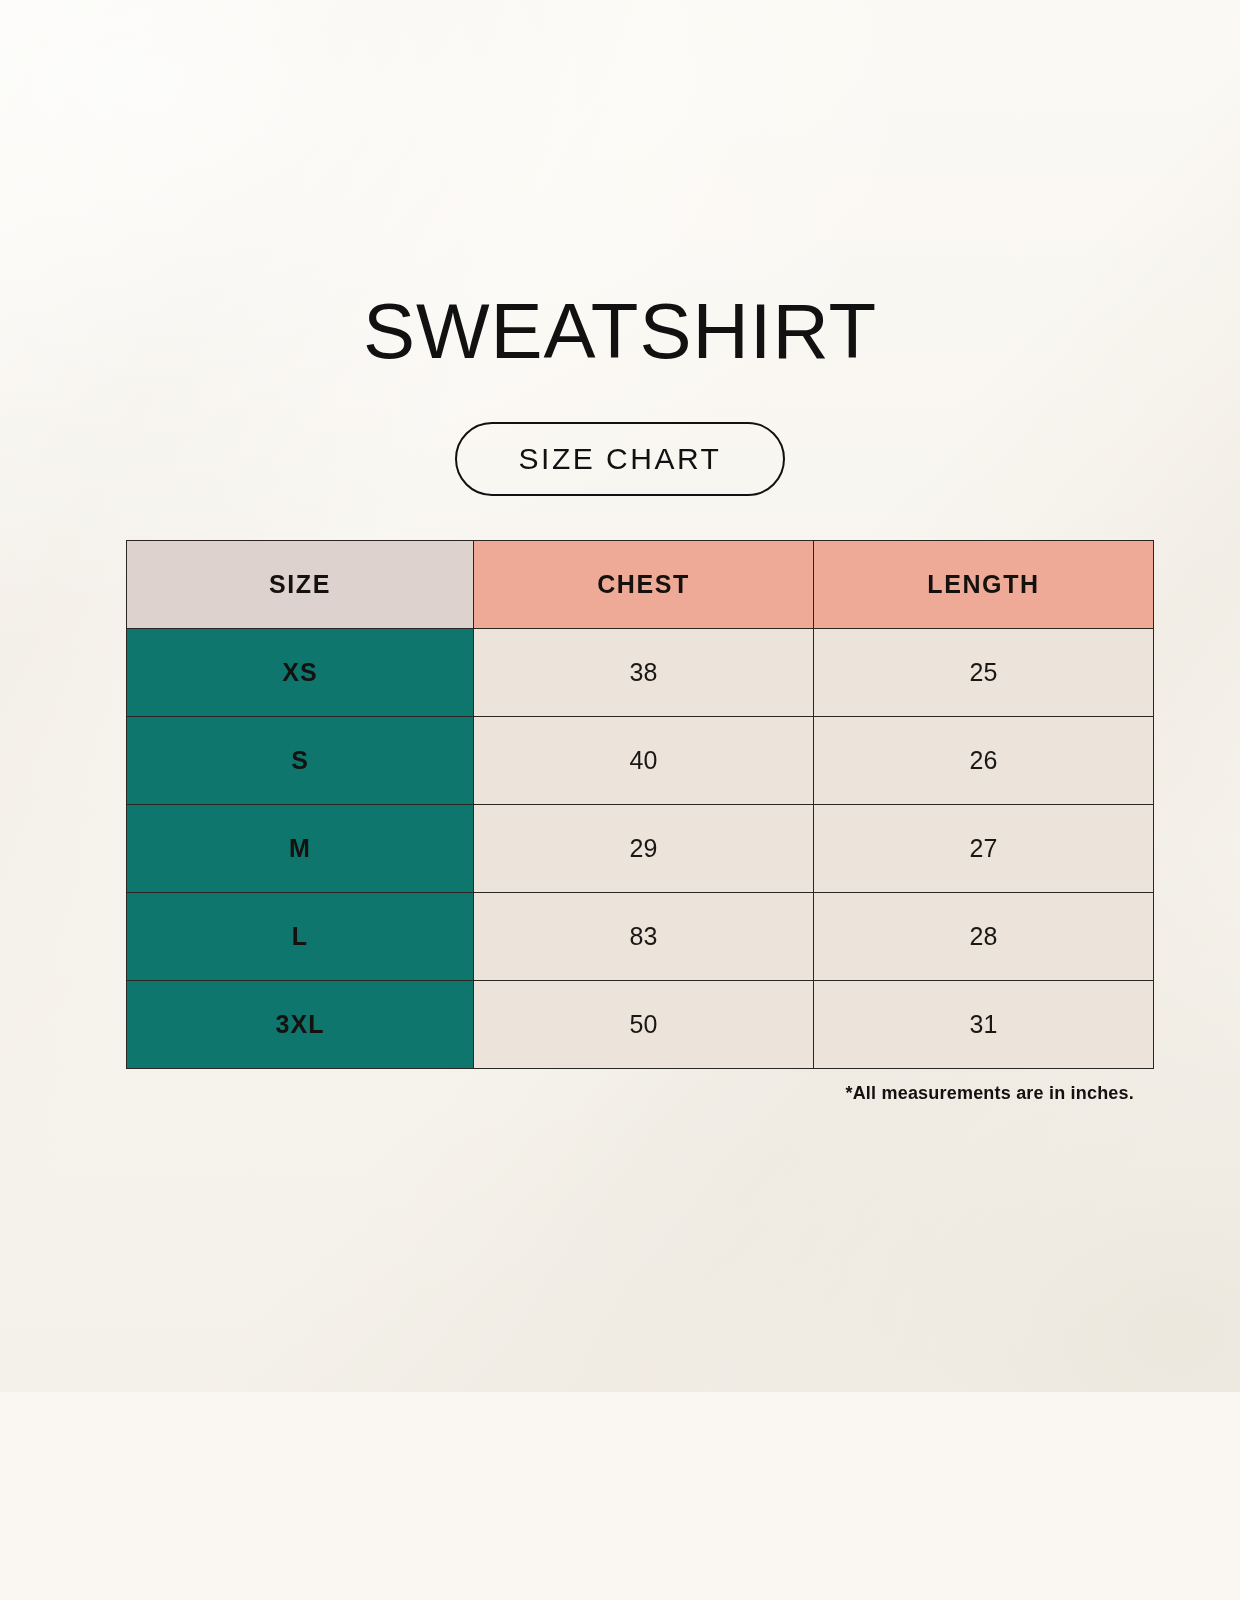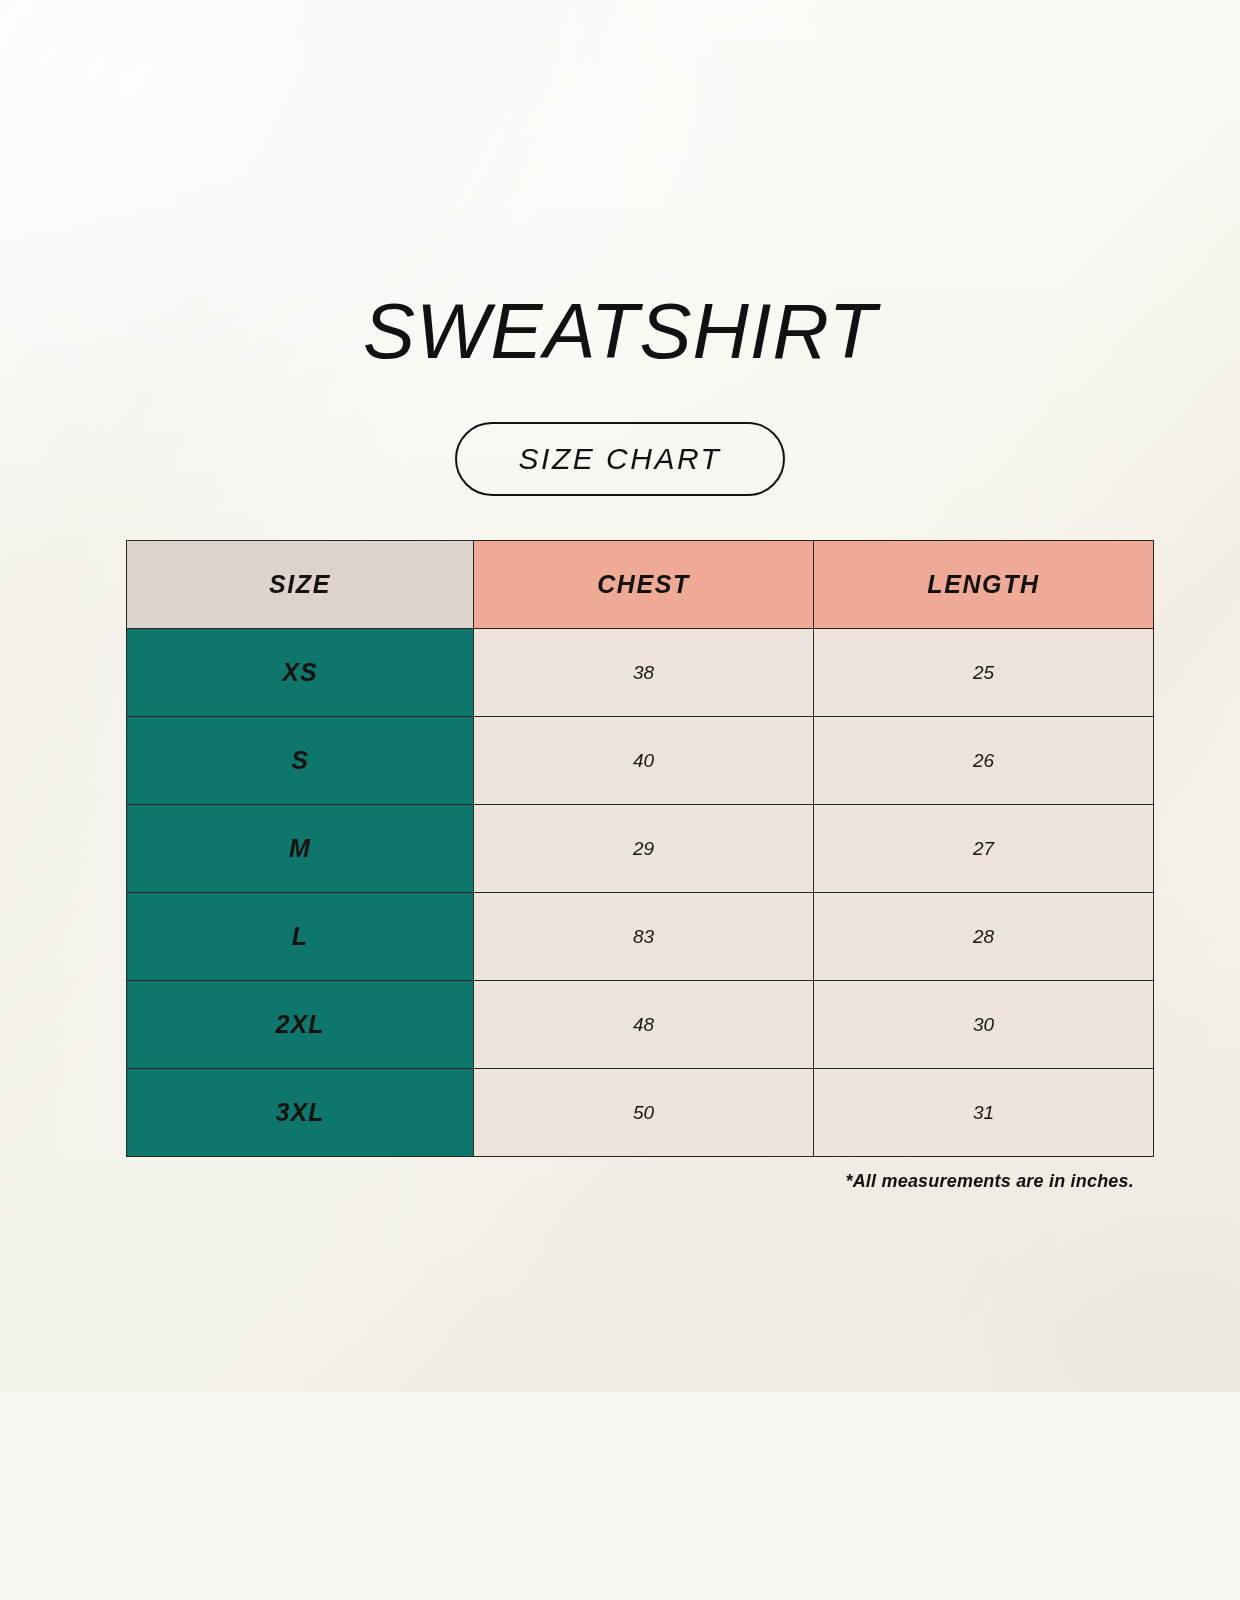--- a/index.html
+++ b/index.html
@@ -31,21 +31,20 @@
     background:
       radial-gradient(120% 70% at 12% 6%, rgba(255,255,255,0.75) 0%, rgba(255,255,255,0) 55%),
       radial-gradient(90% 60% at 95% 96%, rgba(233,227,216,0.65) 0%, rgba(255,255,255,0) 60%);
     pointer-events: none;
   }
 
   .page {
     position: relative;
     width: 1240px;
     height: 1392px;
-    font-style: italic;
   }
 
   .content {
     position: absolute;
     left: 0;
     top: 0;
     width: 1240px;
   }
 
   .title {
@@ -113,21 +112,21 @@
 
   td.size-cell {
     background: #0f766e;
     font-size: 25px;
     font-weight: bold;
     letter-spacing: 1px;
     color: #14110f;
   }
   td.value-cell {
     background: #ece3da;
-    font-size: 19px;
+    font-size: 25px;
     font-weight: 400;
     color: #1a1714;
   }
 
   .footnote {
     width: 1028px;
     margin: 14px auto 0 auto;
     text-align: right;
     font-size: 18px;
     font-weight: bold;
@@ -174,25 +173,20 @@
             <td class="size-cell">M</td>
             <td class="value-cell">29</td>
             <td class="value-cell">27</td>
           </tr>
           <tr>
             <td class="size-cell">L</td>
             <td class="value-cell">83</td>
             <td class="value-cell">28</td>
           </tr>
           <tr>
-            <td class="size-cell">2XL</td>
-            <td class="value-cell">48</td>
-            <td class="value-cell">30</td>
-          </tr>
-          <tr>
             <td class="size-cell">3XL</td>
             <td class="value-cell">50</td>
             <td class="value-cell">31</td>
           </tr>
         </tbody>
       </table>
     </div>
 
     <div class="footnote">*All measurements are in inches.</div>
 

